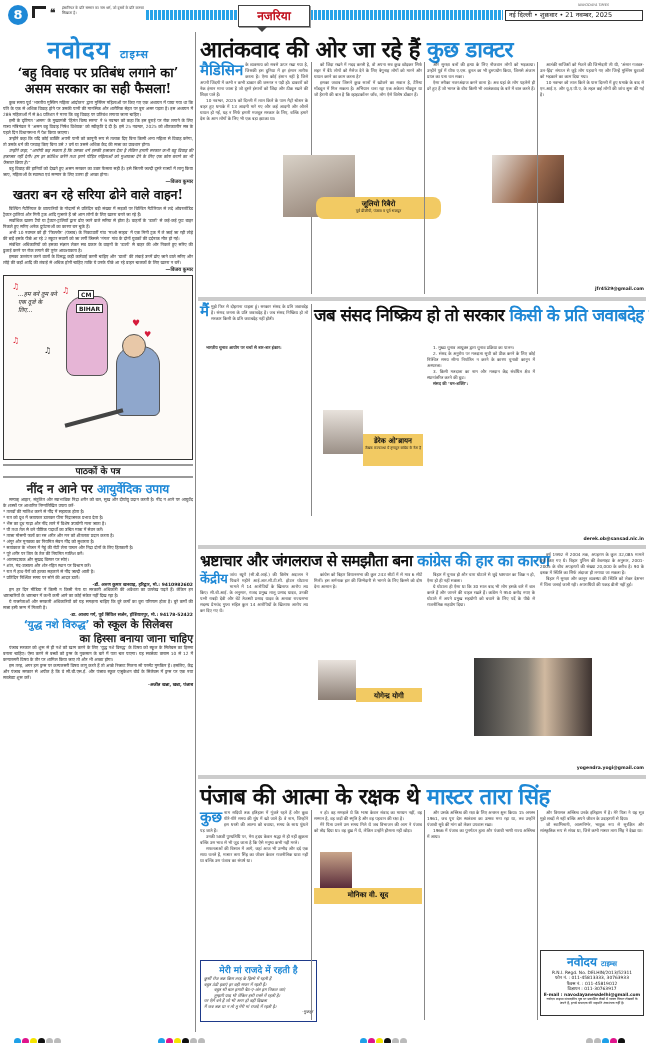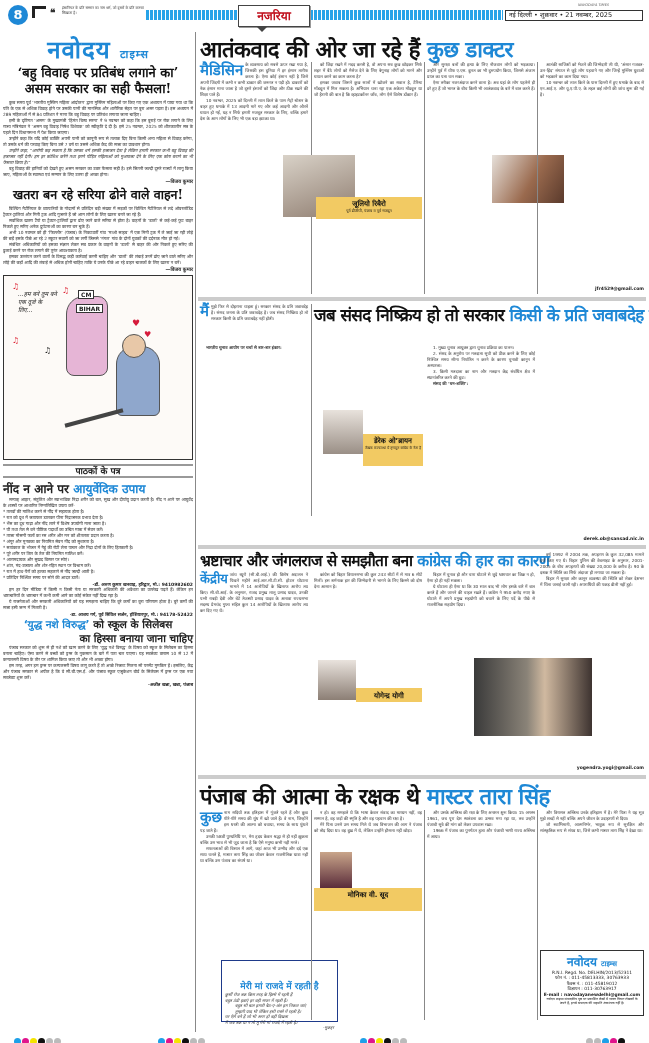--- a/index.html
+++ b/index.html
@@ -35,21 +35,21 @@
   .mh { font: bold 22px "DejaVu Sans", sans-serif; color: #111; white-space: nowrap; letter-spacing: -0.5px; }
   .mh2 { font: bold 17px "DejaVu Sans", sans-serif; color: #111; white-space: nowrap; letter-spacing: -0.6px; }
   .col { font-size: 4.2px; line-height: 6px; color: #333; text-align: justify; }
   .col p { text-indent: 6px; }
   .vrule { width: 1px; background: #888; }
   .hrule { height: 6px; background: #ccc; }
   .author-card { background: #f2ca63; font: bold 7px "DejaVu Sans", sans-serif; color: #111; text-align: center; }
   .photo { background: #bbb; }
   .kicker { font: bold 15px "DejaVu Sans", sans-serif; color: #1e88d6; }
   .email { font-size: 4.5px; font-weight: bold; color: #222; text-align: right; }
-  .poem-box { border: 1.5px solid #1e3a8a; padding: 18px 3px; margin-left: 21px; }
+  .poem-box { border: 1.5px solid #1e3a8a; padding: 2px 3px; }
   .poem-title { font: bold 9px "DejaVu Sans", sans-serif; color: #1e88d6; text-align: center; }
   .poem-line { font-size: 4.2px; line-height: 5.5px; font-style: italic; color: #333; }
   .imprint { border: 1px solid #333; padding: 2px; text-align: center; font-size: 4.4px; line-height: 5.4px; color: #222; }
   .dots span { display: inline-block; width: 7px; height: 7px; border-radius: 50%; margin-right: 1px; }
 </style>
 </head>
 <body>
 
 <div class="abs topbar">
   <div class="abs pageno">8</div>
@@ -107,21 +107,21 @@
     <div class="abs" style="left:128px; top:42px; color:#d61b3b; font-size:9px;">♥</div>
     <div class="abs" style="left:140px; top:54px; color:#d61b3b; font-size:8px;">♥</div>
     <div class="abs" style="left:112px; top:70px; width:44px; height:70px; background:#8fa7cc; border-radius:18px 18px 6px 6px; border:1px solid #555;"></div>
     <div class="abs" style="left:118px; top:58px; width:24px; height:24px; background:#e8c8a8; border-radius:50%; border:1px solid #555;"></div>
     <div class="abs" style="left:60px; top:140px; width:60px; height:4px; background:#444; transform:rotate(-15deg);"></div>
   </div>
 
   <div class="letters-band">पाठकों के पत्र</div>
 
   <div>
-    <div style="font:bold 12px 'DejaVu Sans',sans-serif; ">
+    <div style="font:bold 12px 'DejaVu Sans',sans-serif; text-align:center;">
       <span>नींद न आने पर</span>
       <span class="blue">आयुर्वेदिक उपाय</span>
     </div>
     <div class="body-text">
       <p>सम्यक् आहार, संतुलित और स्वाभाविक निद्रा शरीर को बल, सुख और दीर्घायु प्रदान करती है। नींद न आने पर आयुर्वेद के शास्त्रों पर आधारित निम्नलिखित उपाय करें-</p>
       <div>* तलवों की मालिश करने से नींद में सहायक होता है।</div>
       <div>* रात को दूध में जायफल डालकर पीना निद्राजनक प्रभाव देता है।</div>
       <div>* भैंस का दूध गाढ़ा और नींद लाने में विशेष उपयोगी माना जाता है।</div>
       <div>* घी तथा तेल से बने पौष्टिक पदार्थों का उचित मात्रा में सेवन करें।</div>
       <div>* ताजा मौसमी फलों का रस शरीर और मन को शीतलता प्रदान करता है।</div>
@@ -174,21 +174,21 @@
   </div>
 </div>
 <div class="abs vrule" style="left:311px; top:62px; height:232px;"></div>
 <div class="abs" style="left:314px; top:62px; width:108px;">
   <div class="col">
     <p>को जिंदा रखने में मदद करती है, वो अपना सब कुछ छोड़कर सिर्फ शहर में बैठे लोगों को मैसेज देने के लिए बेगुनाह लोगों को मारने और घायल करने का काम करता है?</p>
     <p>इसका जवाब जिसने कुछ सालों में खोजने का सवाल है, टैरिस्ट मॉड्यूल में मिल सकता है। अभियान चला रहा एक अकेला मॉड्यूल था जो हैरानी की बात है कि व्हाइटकॉलर जॉब, लोग ऐसे विशेष डॉक्टर हैं।</p>
   </div>
 </div>
 <div class="abs photo" style="left:283px; top:155px; width:72px; height:62px; background:linear-gradient(160deg,#d9d2c8,#8f7d70);"></div>
-<div class="abs author-card" style="left:316px; top:197px; width:106px; height:22px; padding-top:2px;">
+<div class="abs author-card" style="left:316px; top:197px; width:125px; height:22px; padding-top:2px;border-radius:8px;">
   <div>जूलियो रिबैरो</div>
   <div style="font-size:3.8px; font-weight:normal;">पूर्व डीजीपी, पंजाब व पूर्व राजदूत</div>
 </div>
 <div class="abs vrule" style="left:424px; top:62px; height:232px;"></div>
 <div class="abs" style="left:427px; top:62px; width:108px;">
   <div class="col">
     <p>और सुरक्षा बलों की हत्या के लिए नौजवान लोगों को भड़काया। उन्होंने पूर्व में चीफ ए.एस. दुलत का भी दुरुपयोग किया, जिससे अंजाम प्राप्त का पता चल सका।</p>
     <p>ऐसा तरीका नजरअंदाज करने वाला है। अब यहां के लोग पहलेसे ही डरे हुए हैं जो भारत के बीच किसी भी आतंकवाद के बारे में बात करते हैं।</p>
   </div>
 </div>
@@ -288,21 +288,21 @@
     <p>सफलताओं की बिसात में आगे, जहां आज भी उम्मीद और दर्द एक साथ चलते हैं, मास्टर तारा सिंह का जीवन केवल राजनीतिक यात्रा नहीं था बल्कि उस पंजाब का संघर्ष था।</p>
   </div>
 </div>
 <div class="abs" style="left:314px; top:810px; width:108px;">
   <div class="col">
     <p>न हो। वह समझते थे कि भाषा केवल संवाद का माध्यम नहीं, वह सम्मान है, वह जड़ों की स्मृति है और वह पहचान की रक्षा है।</p>
     <p>मेरे पिता उनसे उस समय मिले थे जब विभाजन की आग ने पंजाब को तोड़ दिया था। वह दुख में थे, लेकिन उन्होंने हौसला नहीं छोड़ा।</p>
   </div>
 </div>
 <div class="abs photo" style="left:320px; top:852px; width:32px; height:36px; background:linear-gradient(180deg,#c9a58a,#5a2c3a);"></div>
-<div class="abs author-card" style="left:314px; top:888px; width:108px; height:23px; padding-top:2px;">
+<div class="abs author-card" style="left:314px; top:888px; width:108px; height:16px; padding-top:2px;">
   <div>मोनिका वी. सूद</div>
 </div>
 <div class="abs poem-box" style="left:200px; top:960px; width:117px; height:62px;">
   <div class="poem-title">मेरी मां राजदे में रहती है</div>
   <div class="poem-line">कुर्सी रोज तक किस तरह के हिस्से में रहती हैं</div>
   <div class="poem-line">बहुत ठंडी हवाएं हर वही सफर में रहती हैं।</div>
   <div class="poem-line" style="padding-left:10px;">बहुत सी बात हमारी बैठ-ए-अंत हम निकल जाएं</div>
   <div class="poem-line" style="padding-left:10px;">तुम्हारी याद भी लेकिन इसी रास्ते में रहती है।</div>
   <div class="poem-line">घर ऐसे बने हैं जो भी अगर हो वहीं दिखता</div>
   <div class="poem-line">मैं जब तक था न तो तू मेरी मां राजदे में रहती है।</div>

